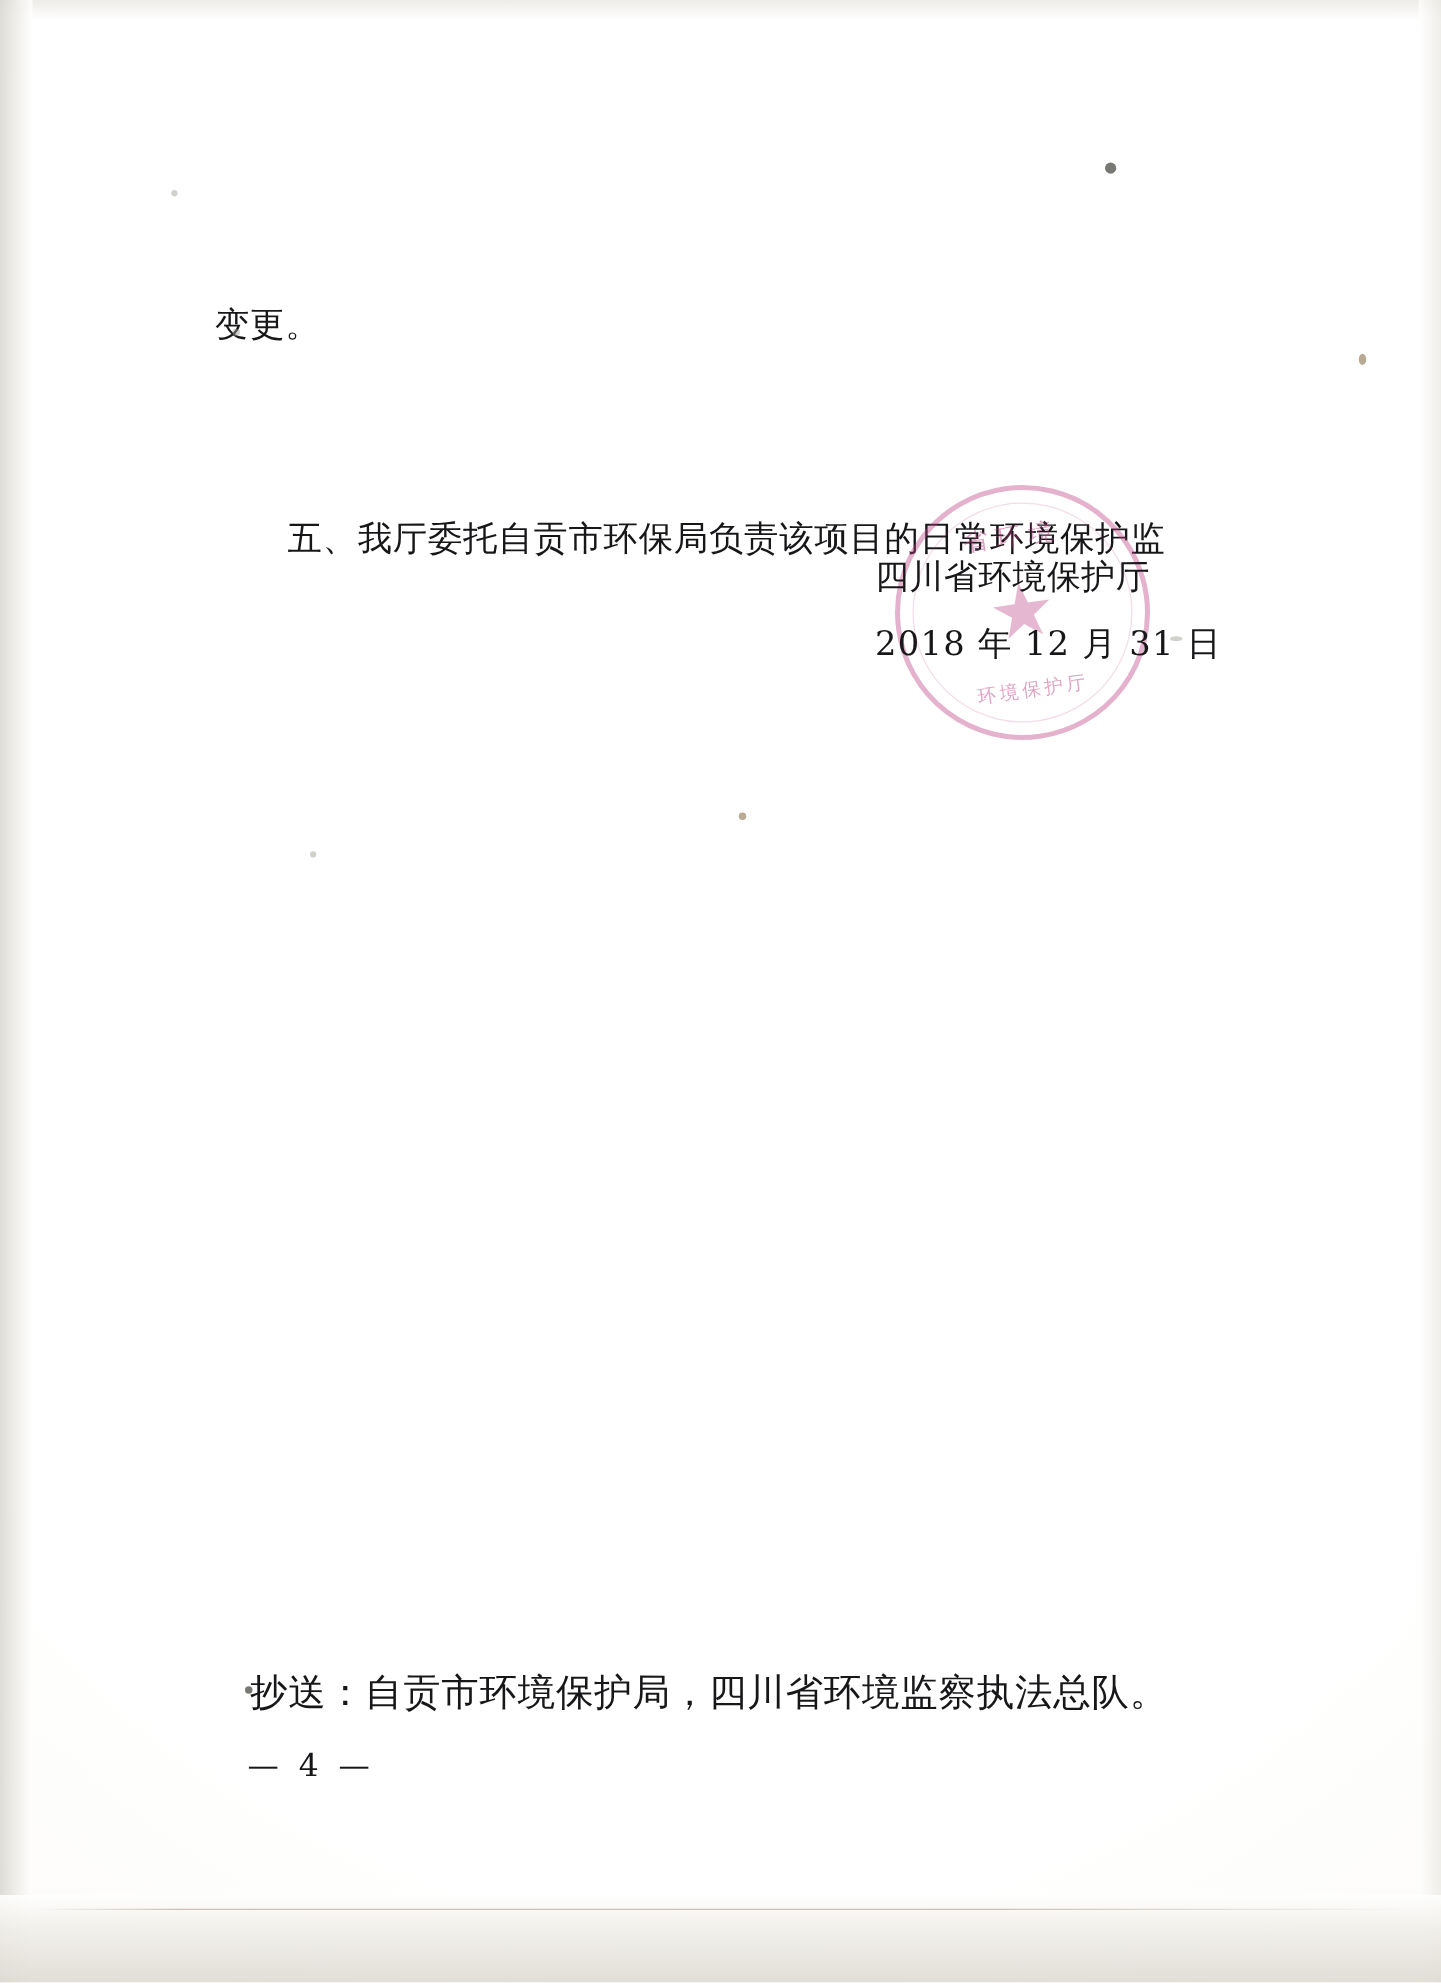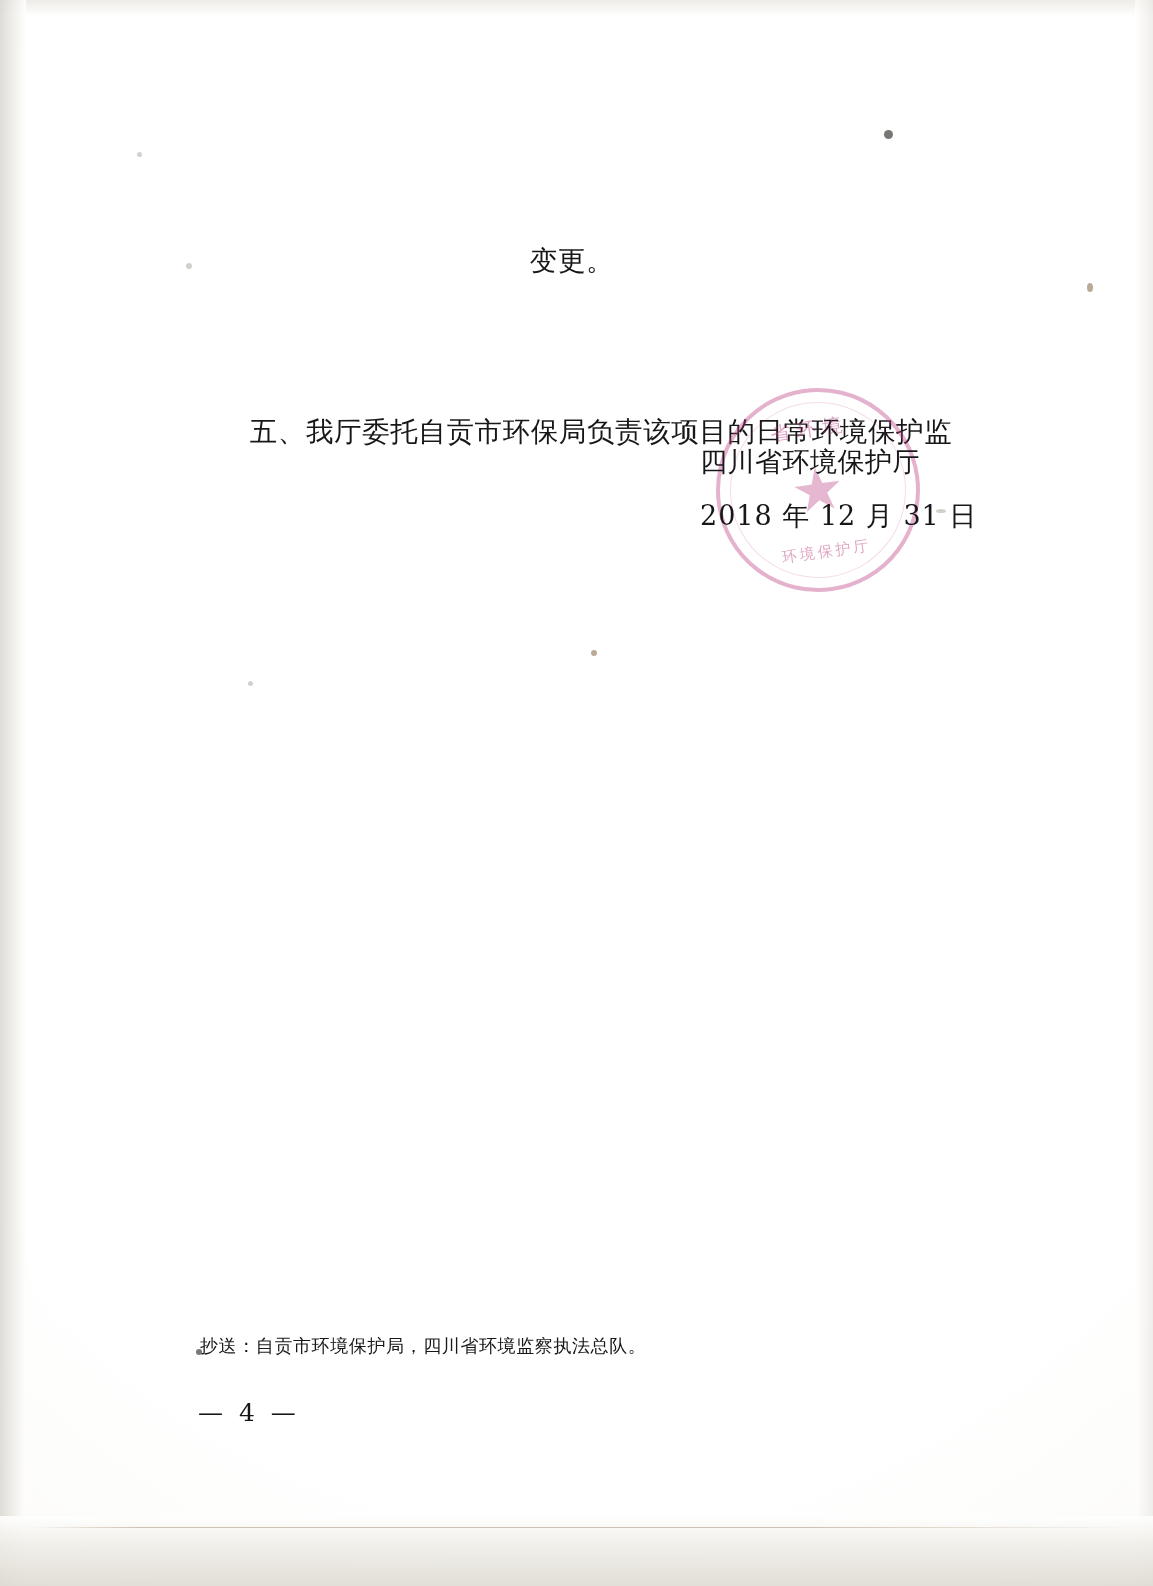--- a/index.html
+++ b/index.html
@@ -70,21 +70,21 @@
     font-size: 27.5px;
     line-height: 57px;
     color: #17171a;
     letter-spacing: 0.6px;
     font-family: "DejaVu Serif", "Liberation Serif", serif;
     white-space: pre-wrap;
   }
   .para-indent {
     text-indent: 58px;
   }
-  .line { display: block; text-align: center; }
+  .line { display: block; }
 
   
   .sign-block {
     position: absolute;
     left: 668px;
     top: 435px;
     font-size: 27px;
     line-height: 54px;
     color: #17171a;
     font-family: "DejaVu Serif", "Liberation Serif", serif;
@@ -143,21 +143,21 @@
     bottom: 26px;
     font-size: 15px;
     letter-spacing: 3px;
   }
 
   
   .cc-line {
     position: absolute;
     left: 200px;
     top: 1334px;
-    font-size: 18px;
+    font-size: 30px;
     color: #17171a;
     letter-spacing: 0.6px;
     font-family: "DejaVu Serif", "Liberation Serif", serif;
   }
 
   
   .page-number {
     position: absolute;
     left: 198px;
     top: 1398px;

